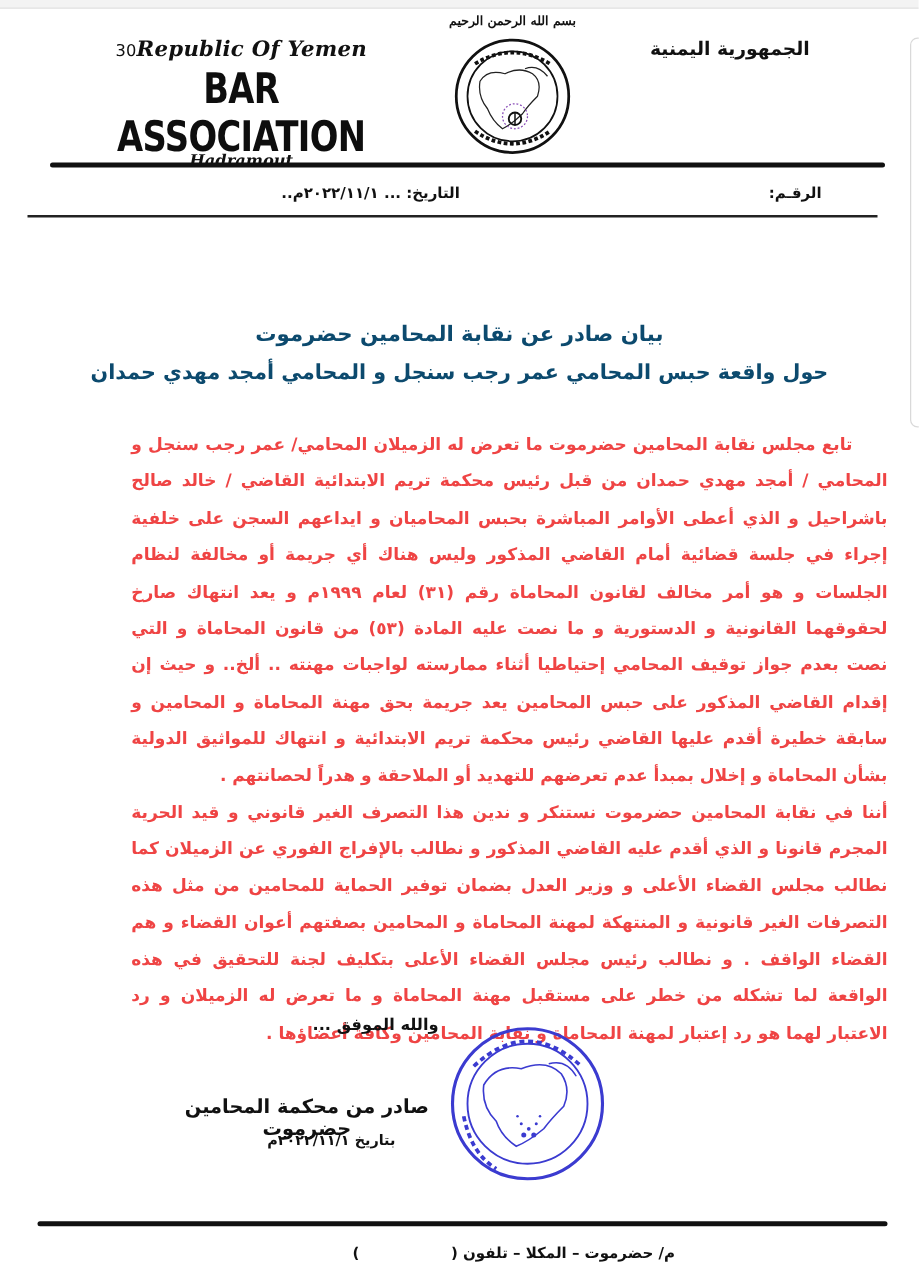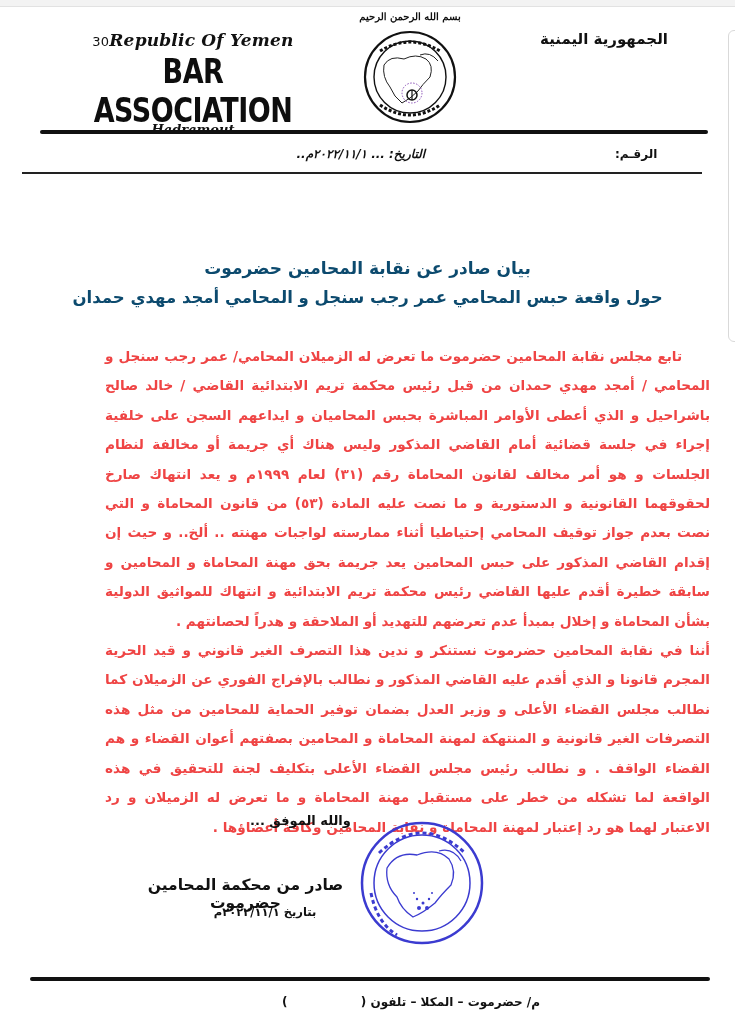--- a/index.html
+++ b/index.html
@@ -26,28 +26,28 @@
   .en-hadra {
     font-family: "DejaVu Serif", serif; font-style: italic; font-weight: bold;
     font-size: 13px; margin-top: 8px;
   }
   .basmala {
     position: absolute; left: 355px; top: 11px; width: 110px; text-align: center;
     font-family: "DejaVu Serif", serif; font-size: 10px; font-weight: bold; direction: rtl;
   }
   .logo { position: absolute; left: 360px; top: 25px; width: 100px; height: 100px; }
   .header-ar { position: absolute; left: 520px; top: 30px; width: 190px; text-align: center; direction: rtl; }
-  .ar-country { font-family: "DejaVu Sans", sans-serif; font-weight: bold; font-size: 15px; text-align: center; padding-right: 22px; }
+  .ar-country { font-family: "DejaVu Sans", sans-serif; font-weight: bold; font-size: 15px; text-align: left; padding-right: 22px; }
   .ar-union { font-family: "DejaVu Sans", sans-serif; font-weight: bold; font-size: 30px; line-height: 36px; text-align: right; }
   .ar-region { font-family: "DejaVu Sans", sans-serif; font-weight: bold; font-size: 15px; text-align: center; padding-left: 50px; }
   .rule-thick { position: absolute; height: 4px; background: #111; border-radius: 2px; }
   .rule-thin { position: absolute; height: 2px; background: #222; }
   .ref-row { position: absolute; top: 147px; height: 22px; font-size: 12px; font-weight: bold; direction: rtl; }
   .ref-label { position: absolute; left: 615px; }
-  .date-label { position: absolute; left: 225px; width: 200px; text-align: right; font-style: italic; }
+  .date-label { position: absolute; left: 225px; width: 200px; text-align: left; }
   .doc-title {
     position: absolute; left: 60px; width: 615px; text-align: center; direction: rtl;
     font-weight: bold; color: #0c4a6e;
   }
   .doc-title.t1 { top: 258px; font-size: 17px; }
   .doc-title.t2 { top: 288px; font-size: 16.5px; }
   .body-text {
     position: absolute; left: 105px; top: 342px; width: 605px;
     direction: rtl; text-align: justify; text-align-last: right;
     font-family: "DejaVu Sans", sans-serif; font-weight: bold; font-size: 13.6px; line-height: 29.4px; color: #ef4444;

